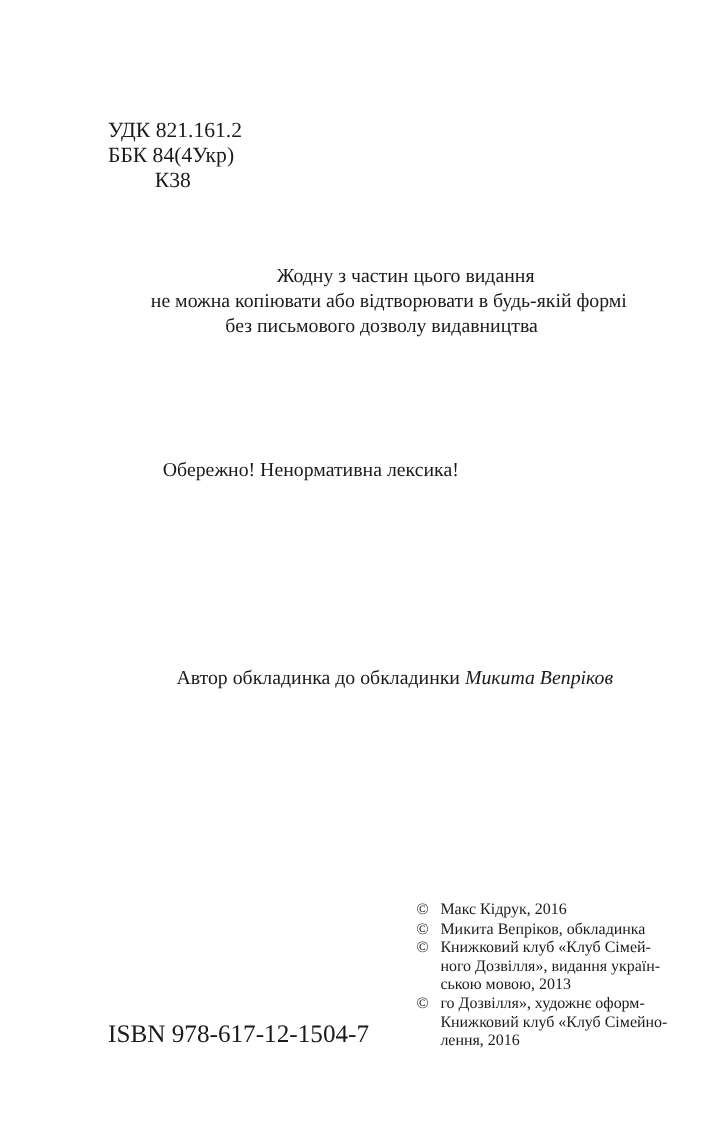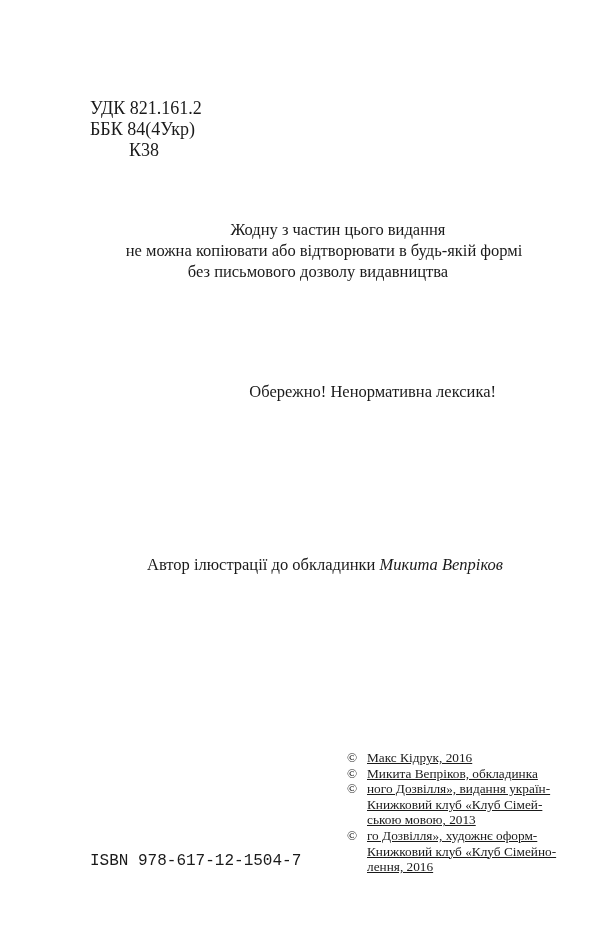--- a/index.html
+++ b/index.html
@@ -9,69 +9,69 @@
     }
     .abs { position:absolute; }
     .codes { left:90px; top:98px; font-size:18px; line-height:21px; }
     .codes div { white-space:nowrap; }
     .codes .k38 { padding-left:39px; }
     .notice { left:0; width:580px; top:219px; text-align:center; font-size:16.5px; line-height:21px; }
     .notice div { white-space:nowrap; }
     .notice .l1 { padding-left:96px; }
     .notice .l2 { padding-left:68px; }
     .notice .l3 { padding-left:56px; }
-    .warning { left:0; width:496px; top:381px; text-align:right; font-size:16.5px; line-height:21px; padding-left:22px; box-sizing:border-box; }
+    .warning { left:0; width:496px; top:381px; text-align:center; font-size:16.5px; line-height:21px; padding-left:22px; box-sizing:border-box; }
     .illus { left:147px; top:554px; font-size:16.5px; line-height:21px; white-space:nowrap; }
     .illus i { font-style:italic;margin-top:29px; }
     .copyrights { left:347px; top:750px; width:225px; font-size:13.3px; line-height:15.6px; }
     .cr { display:flex; }
     .cr .sym { width:20px; flex:0 0 20px; }
     .cr .txt { flex:1; }
-    .cr .txt div { white-space:nowrap;text-decoration:underline; }
-    .isbn { left:90px; top:851px; font-size:16px; line-height:21px; white-space:nowrap;font-family:Liberation Mono, monospace; }
+    .cr .txt div { white-space:nowrap; }
+    .isbn { left:90px; top:851px; font-size:21px; line-height:21px; white-space:nowrap; }
   </style>
 </head>
 <body>
 
 <div class="abs codes">
   <div>УДК 821.161.2</div>
   <div>ББК 84(4Укр)</div>
   <div class="k38">К38</div>
 </div>
 
 <div class="abs notice">
   <div class="l1">Жодну з частин цього видання</div>
   <div class="l2">не можна копіювати або відтворювати в будь-якій формі</div>
   <div class="l3">без письмового дозволу видавництва</div>
 </div>
 
 <div class="abs warning">Обережно! Ненормативна лексика!</div>
 
 <div class="abs illus">
-  <span>Автор ілюстрації до обкладинки </span><i>Микита Вепріков</i>
+  <span>Автор обкладинка до обкладинки </span><i>Микита Вепріков</i>
 </div>
 
 <div class="abs copyrights">
   <div class="cr">
     <span class="sym">©</span>
     <span class="txt">
         <div>Макс Кідрук, 2016</div>
       </span>
   </div>
   <div class="cr">
     <span class="sym">©</span>
     <span class="txt">
         <div>Микита Вепріков, обкладинка</div>
       </span>
   </div>
   <div class="cr">
     <span class="sym">©</span>
     <span class="txt">
+      <div>Книжковий клуб «Клуб Сімей-</div>
       <div>ного Дозвілля», видання україн-</div>
-      <div>Книжковий клуб «Клуб Сімей-</div>
       <div>ською мовою, 2013</div>
     </span>
   </div>
   <div class="cr">
     <span class="sym">©</span>
     <span class="txt">
       <div>го Дозвілля», художнє оформ-</div>
       <div>Книжковий клуб «Клуб Сімейно-</div>
       <div>лення, 2016</div>
     </span>

